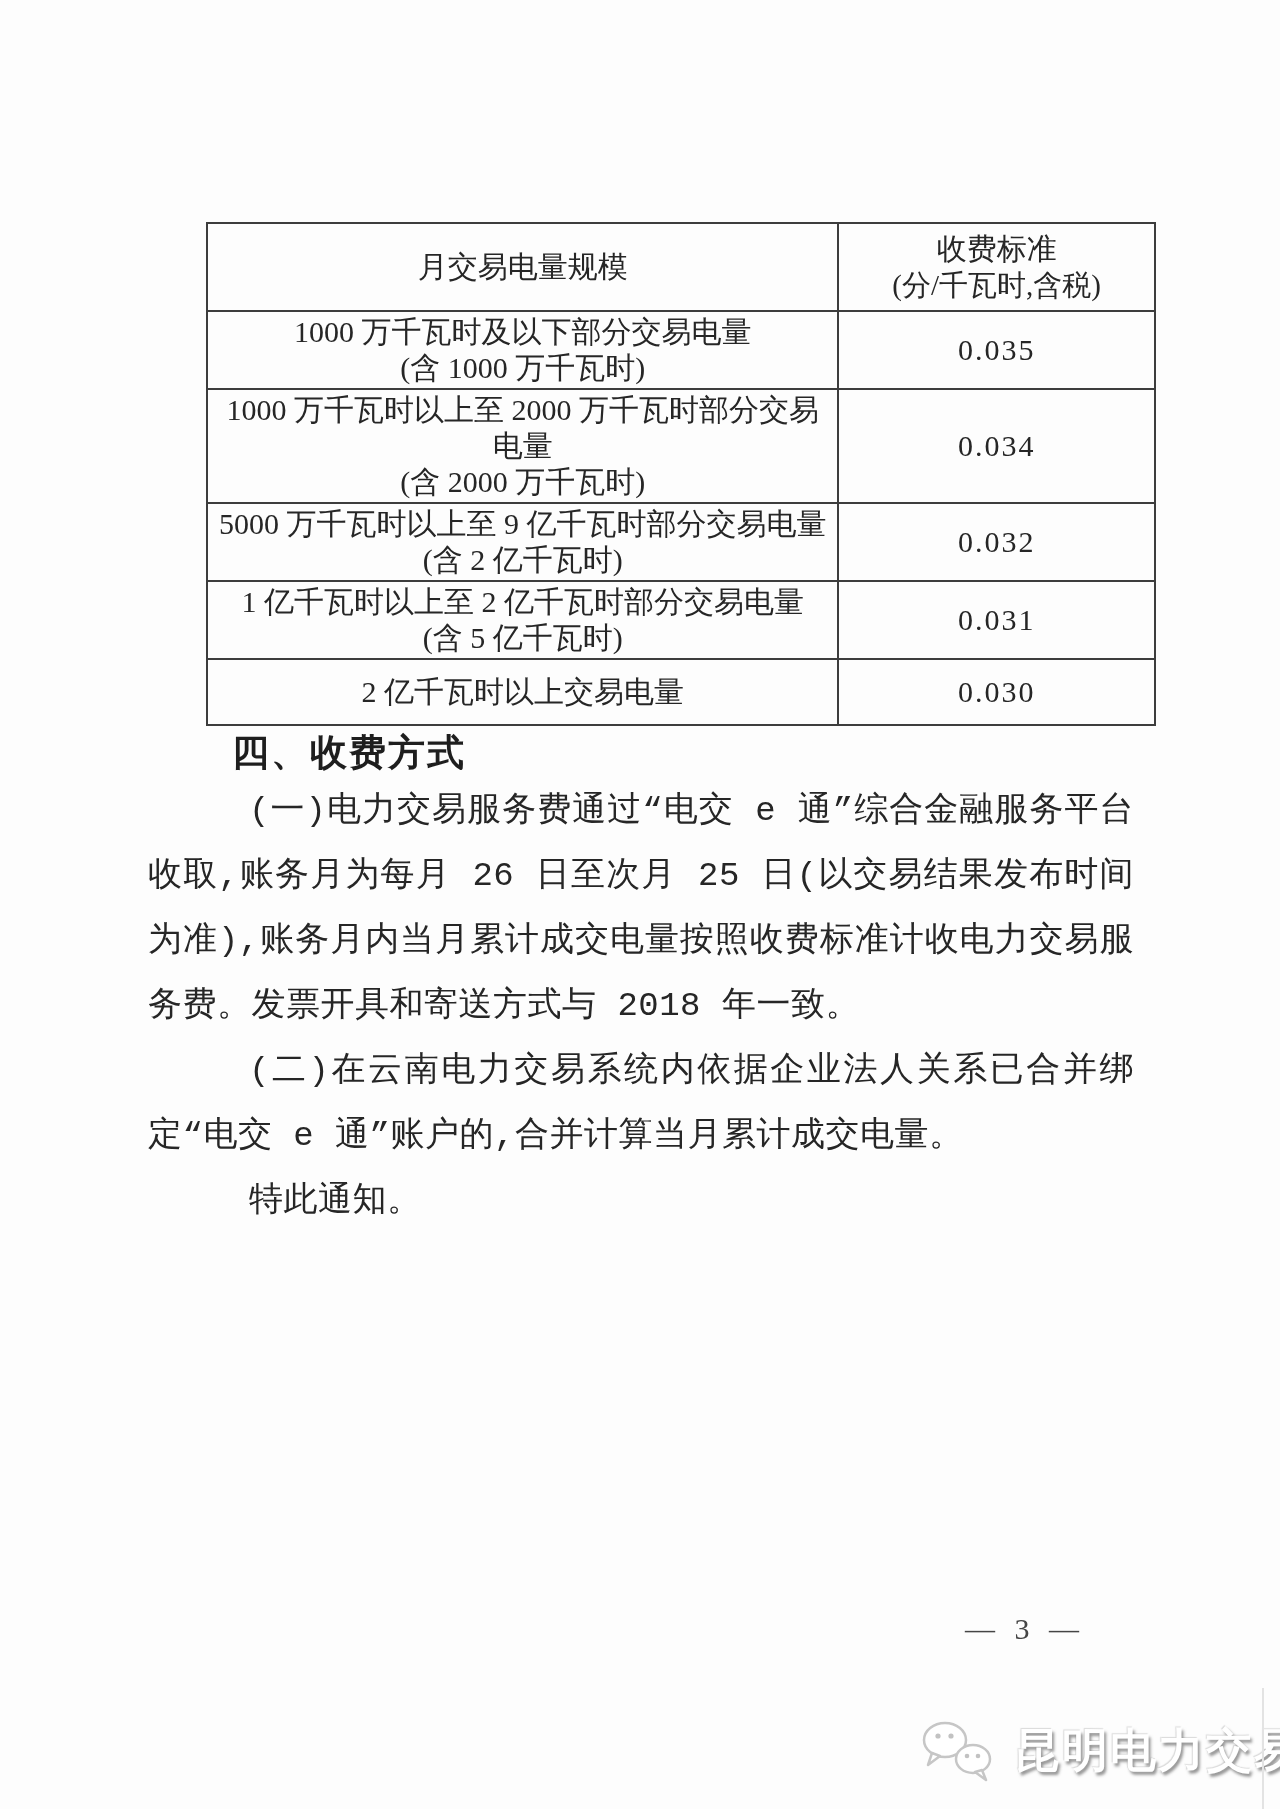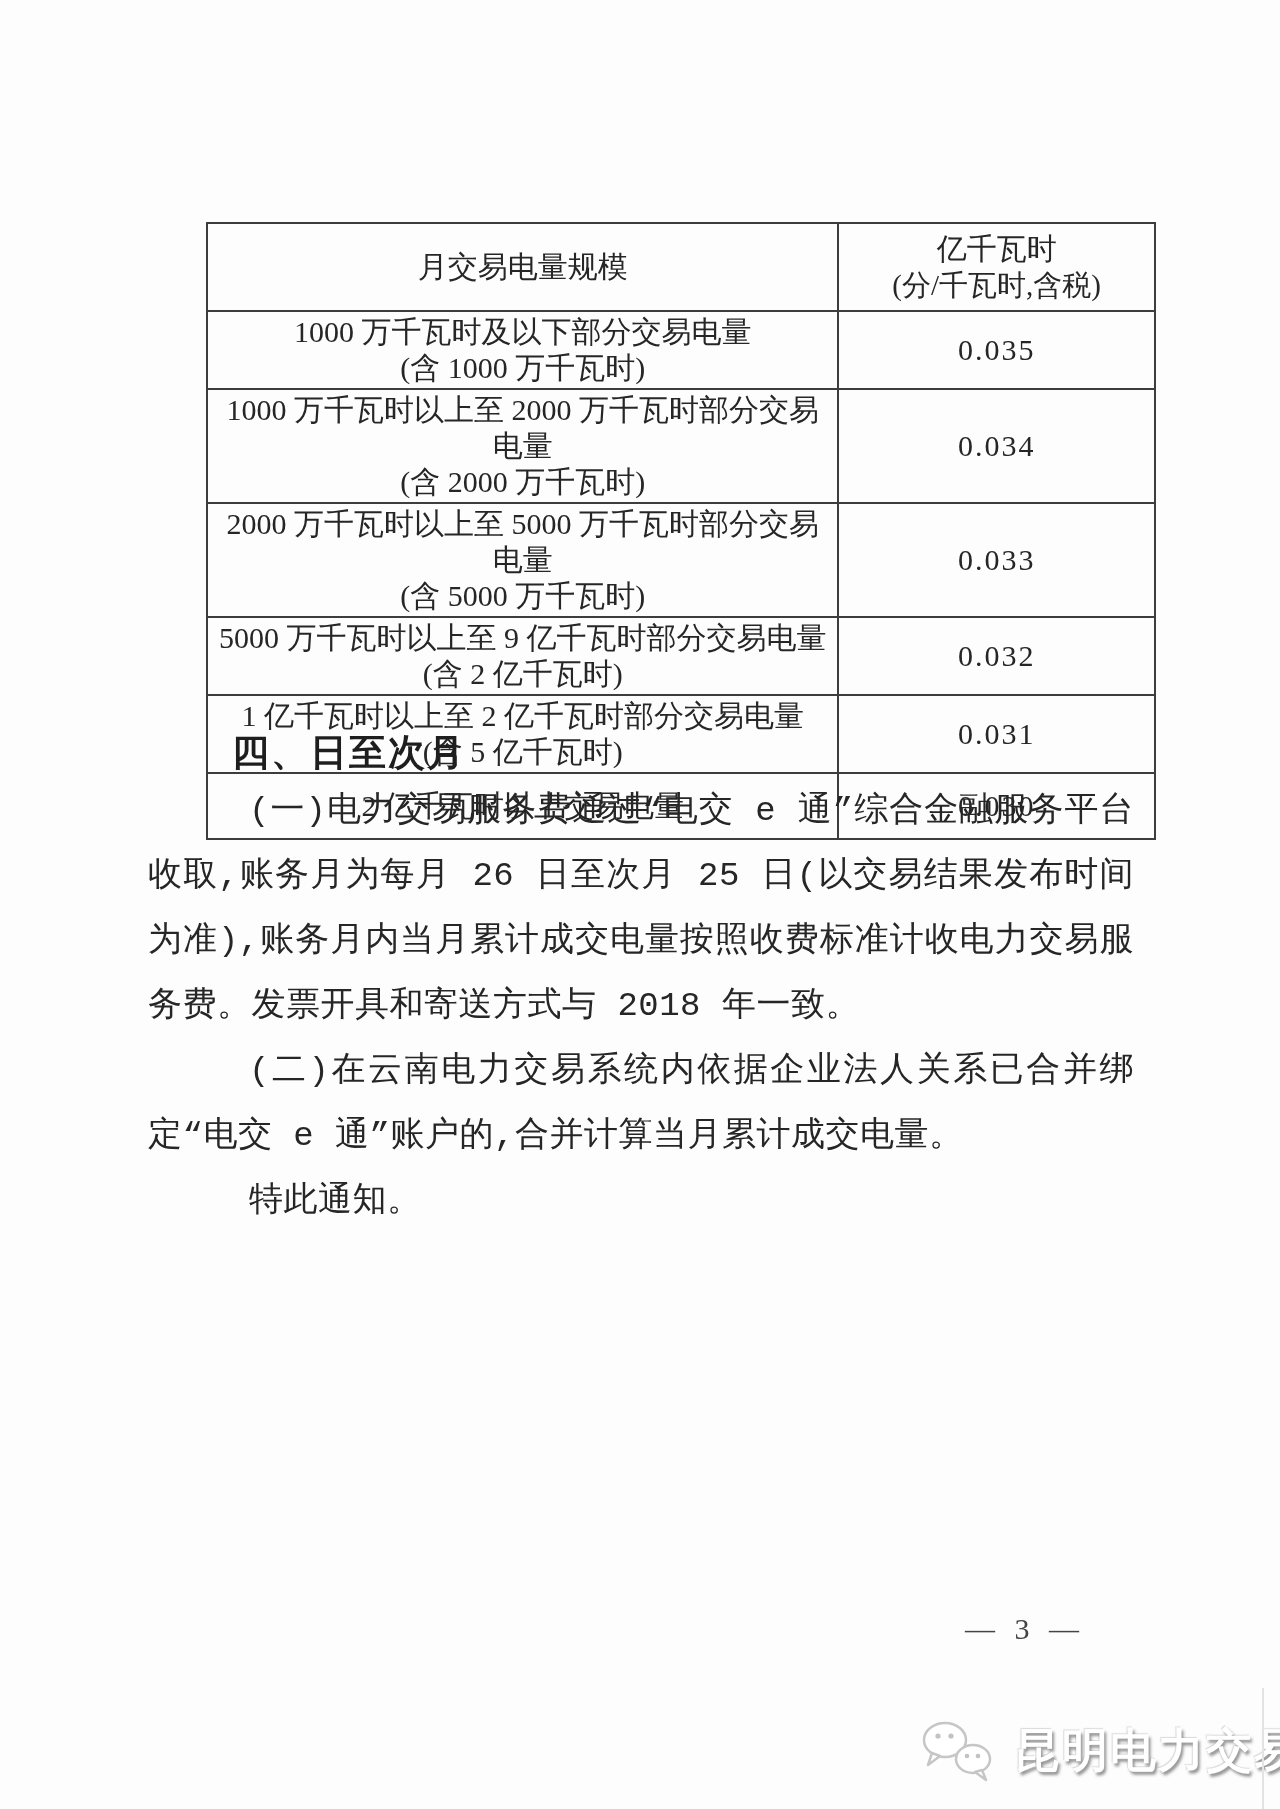--- a/index.html
+++ b/index.html
@@ -120,48 +120,41 @@
     <colgroup>
         <col class="c-tier">
         <col class="c-rate">
       </colgroup>
     <tbody>
         <tr class="hdr">
       <th>
         <div>月交易电量规模</div>
       </th>
       <th>
-        <div>亿千瓦时</div>
+        <div>收费标准</div>
         <div class="hdr-sub">(分/千瓦时,含税)</div>
       </th>
     </tr>
 
     <tr class="body-row">
       <td>
         <div>1000 万千瓦时及以下部分交易电量</div>
         <div class="tier-note">(含 1000 万千瓦时)</div>
       </td>
       <td class="rate-val">0.035</td>
     </tr>
 
     <tr class="body-row">
       <td>
         <div>1000 万千瓦时以上至 2000 万千瓦时部分交易电量</div>
         <div class="tier-note">(含 2000 万千瓦时)</div>
       </td>
       <td class="rate-val">0.034</td>
     </tr>
 
-    <tr class="body-row">
-      <td>
-        <div>2000 万千瓦时以上至 5000 万千瓦时部分交易电量</div>
-        <div class="tier-note">(含 5000 万千瓦时)</div>
-      </td>
-      <td class="rate-val">0.033</td>
-    </tr>
 
     <tr class="body-row">
       <td>
         <div>5000 万千瓦时以上至 9 亿千瓦时部分交易电量</div>
         <div class="tier-note">(含 2 亿千瓦时)</div>
       </td>
       <td class="rate-val">0.032</td>
     </tr>
 
     <tr class="body-row">
@@ -173,21 +166,21 @@
     </tr>
 
     <tr class="last-row">
       <td>2 亿千瓦时以上交易电量</td>
       <td class="rate-val">0.030</td>
     </tr>
   </tbody>
     </table>
 </div>
 
-<div class="section-heading">四、日至次月</div>
+<div class="section-heading">四、收费方式</div>
 
 <div class="body-text">
   <p>(一)电力交易服务费通过“电交 e 通”综合金融服务平台收取,账务月为每月 26 日至次月 25 日(以交易结果发布时间为准),账务月内当月累计成交电量按照收费标准计收电力交易服务费。发票开具和寄送方式与 2018 年一致。</p>
   <p>(二)在云南电力交易系统内依据企业法人关系已合并绑定“电交 e 通”账户的,合并计算当月累计成交电量。</p>
   <p>特此通知。</p>
 </div>
 
 <div class="page-number">— 3 —</div>
 
 <div class="brand-footer">

